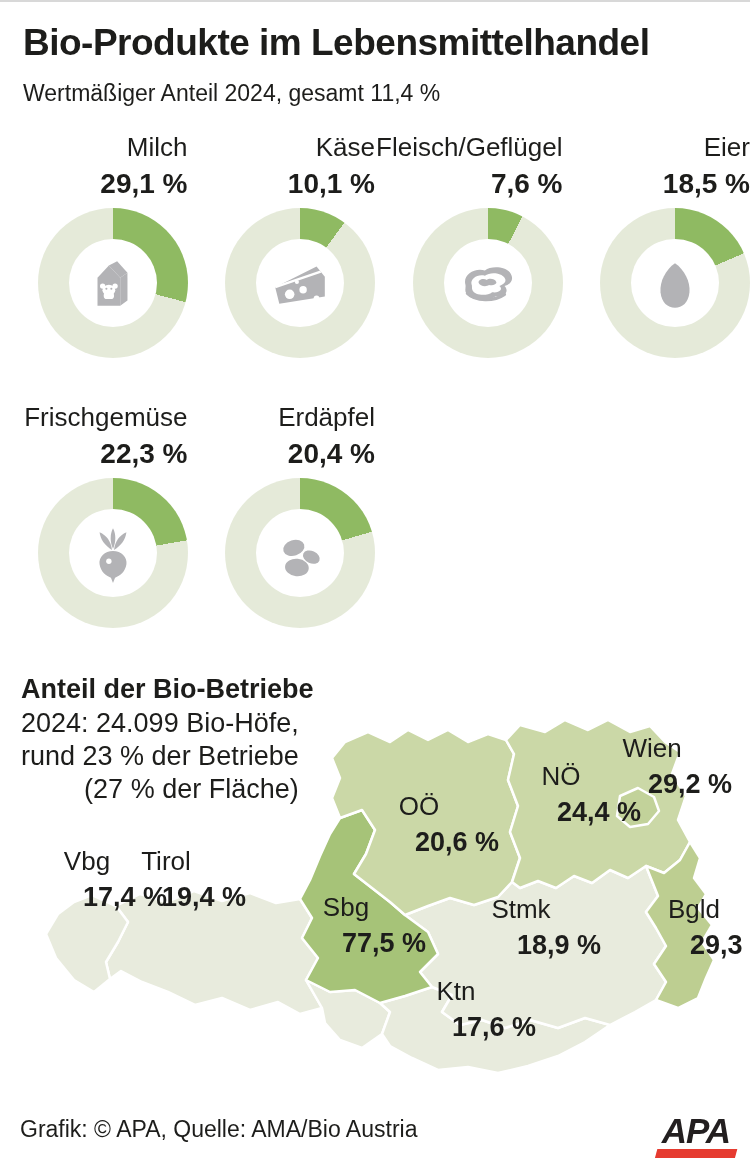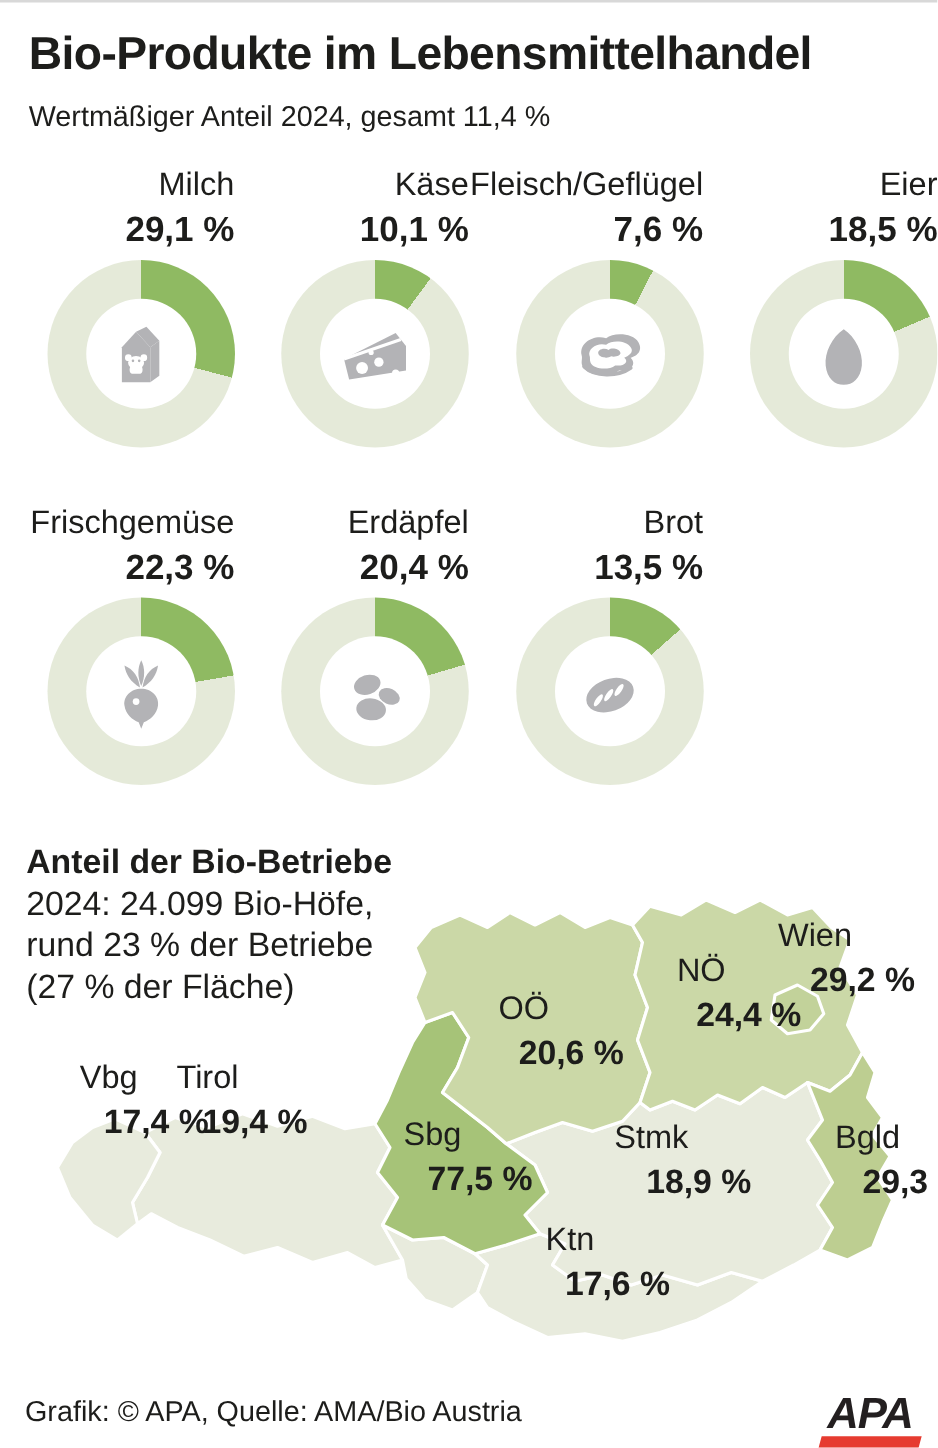--- a/index.html
+++ b/index.html
@@ -18,21 +18,21 @@
   .cat{font-size:26px;line-height:32px;height:37px;white-space:nowrap;text-align:center;}
   .val{font-size:28px;line-height:32px;height:40px;font-weight:bold;text-align:center;}
   .donut{position:relative;width:150px;height:150px;border-radius:50%;}
   .hole{position:absolute;left:31px;top:31px;width:88px;height:88px;border-radius:50%;background:#fff;
         display:flex;align-items:center;justify-content:center;}
   .hole svg{width:62px;height:62px;display:block;}
   .gfill{fill:var(--icon,#b3b3b6);}
   .gstroke{stroke:var(--icon,#b3b3b6);}
 
   .bio-head{position:absolute;left:21px;top:674px;font-size:27px;font-weight:bold;white-space:nowrap;}
-  .bio-lines{position:absolute;left:21px;top:707px;font-size:27px;line-height:33px;white-space:nowrap;}
+  .bio-lines{position:absolute;left:21px;top:707px;font-size:27px;line-height:33px;white-space:nowrap;text-align:right;}
 
   .map-wrap{position:absolute;left:0;top:690px;width:750px;height:400px;}
   .map-wrap svg{position:absolute;left:0;top:0;}
   .map-wrap path{stroke:#ffffff;stroke-width:2.5;stroke-linejoin:round;}
 
   .rlabel{position:absolute;width:160px;text-align:center;}
   .rl-name{font-size:26px;line-height:30px;}
   .rl-val{font-size:27px;line-height:30px;font-weight:bold;margin-top:6px;text-align:right;}
   .rl-vbg{left:7px;top:846px;}
   .rl-tirol{left:86px;top:846px;}
@@ -154,36 +154,20 @@
         <div class="hole">
           <svg viewBox="0 0 60 60">
             <ellipse class="gfill" cx="24" cy="25" rx="10.5" ry="7.5" transform="rotate(-18 24 25)"></ellipse>
             <ellipse class="gfill" cx="41" cy="34" rx="8.5" ry="6" transform="rotate(24 41 34)"></ellipse>
             <ellipse class="gfill" cx="27" cy="44" rx="11.5" ry="8.5" transform="rotate(6 27 44)"></ellipse>
           </svg>
         </div>
       </div>
     </div>
 
-    <div class="cell">
-      <div class="cat">Brot</div>
-      <div class="val">13,5 %</div>
-      <div class="donut" style="background: conic-gradient(rgb(143, 186, 98) 0deg, rgb(143, 186, 98) 13.5%, rgb(229, 234, 217) 13.5%, rgb(229, 234, 217) 100%);">
-        <div class="hole">
-          <svg viewBox="0 0 60 60">
-            <ellipse class="gfill" cx="30" cy="33" rx="19" ry="12.5" transform="rotate(-20 30 33)"></ellipse>
-            <g fill="#fff">
-              <ellipse cx="21" cy="37" rx="2" ry="5.5" transform="rotate(35 21 37)"></ellipse>
-              <ellipse cx="29" cy="33" rx="2" ry="5.5" transform="rotate(35 29 33)"></ellipse>
-              <ellipse cx="37" cy="29" rx="2" ry="5.5" transform="rotate(35 37 29)"></ellipse>
-            </g>
-          </svg>
-        </div>
-      </div>
-    </div>
 
   </div>
 </div>
 
 <div class="bio-head">Anteil der Bio-Betriebe</div>
 <div class="bio-lines">
   <div>2024: 24.099 Bio-Höfe,</div>
   <div>rund 23 % der Betriebe</div>
   <div>(27 % der Fläche)</div>
 </div>

